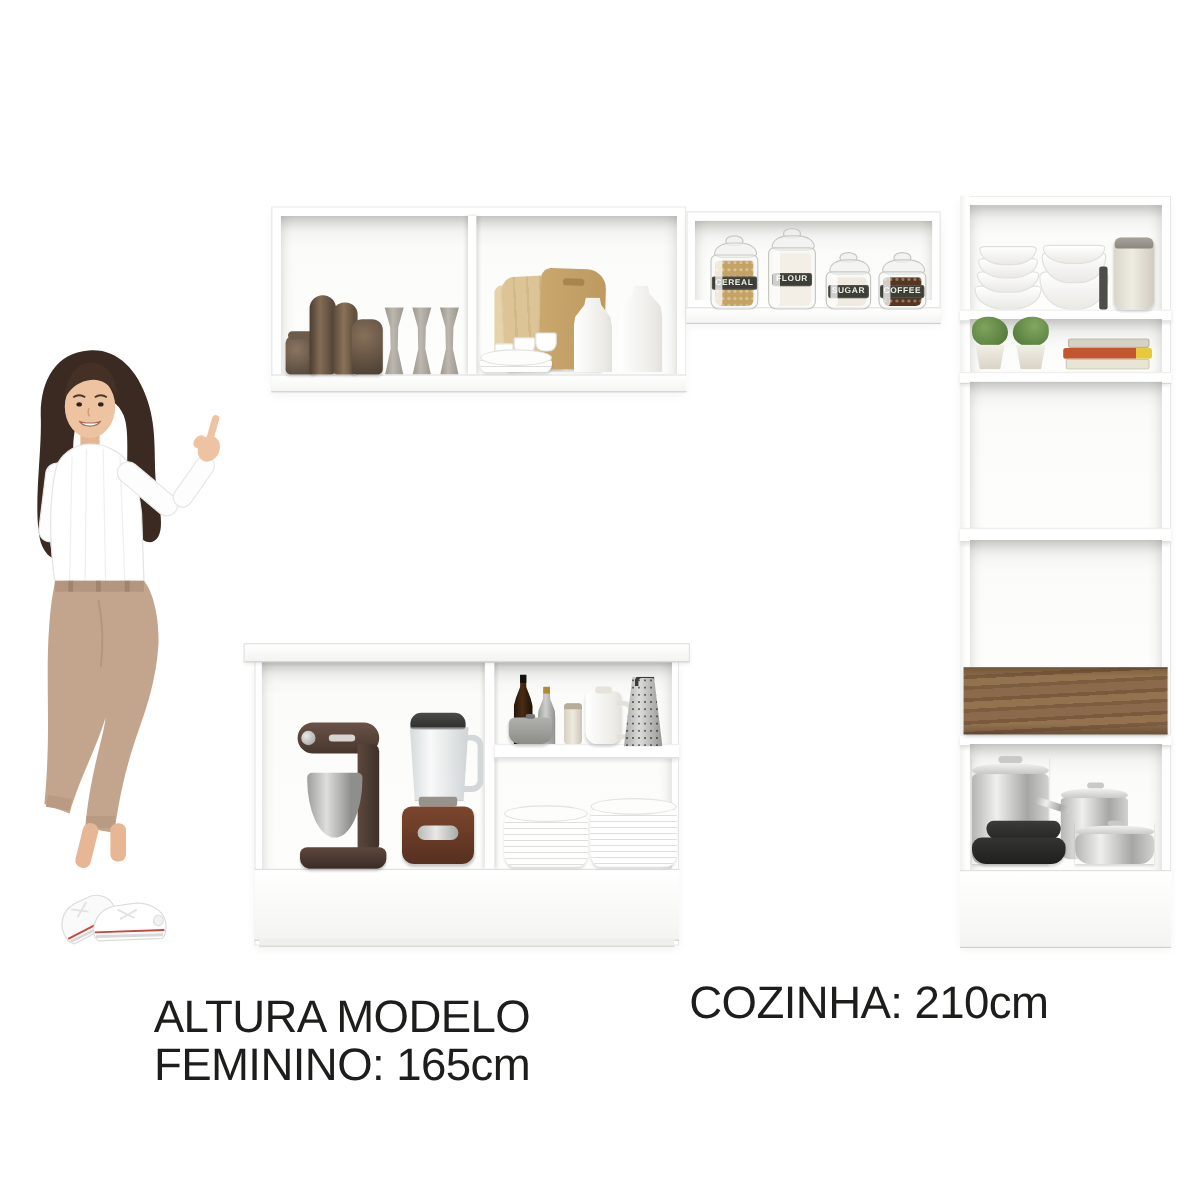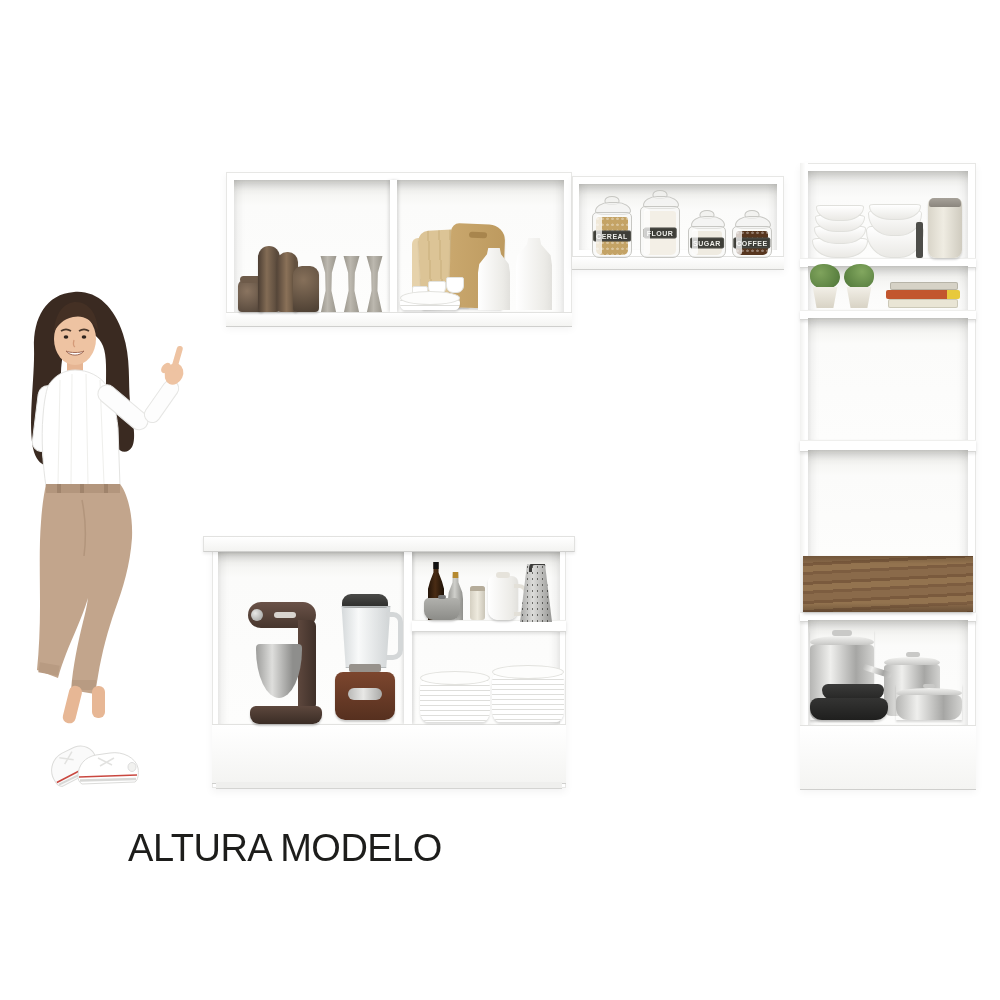--- a/index.html
+++ b/index.html
@@ -306,17 +306,19 @@
       <path d="M66 488 C66 477 73 469 84 467 L98 465 C111 463 124 470 126 480 C127 486 126 492 123 494 L70 496 C67 494 66 492 66 488 Z" fill="#ffffff" stroke="#dcdcda"></path>
       <path d="M67 489 L125 487" stroke="#c9473f" stroke-width="1.6"></path>
       <path d="M68 492.5 L124 491" stroke="#d8d8d6" stroke-width="2.4"></path>
       <path d="M86 470 L100 477 M88 478 L102 470" stroke="#e2e2e0" stroke-width="1.5"></path>
       <ellipse cx="120" cy="479" rx="4" ry="4.5" fill="#f1f1ef" stroke="#ddd" stroke-width="1"></ellipse>
     </g>
   </svg>
 
   <div class="caption" style="left:108px;top:816px;width:354px;margin-top:12px;">
     <div>ALTURA MODELO</div>
+    <div>FEMININO: 165cm</div>
   </div>
   <div class="caption" style="left:548px;top:816px;width:352px;">
+    <div>COZINHA: 210cm</div>
   </div>
 
 </div>
 
 </body></html>

